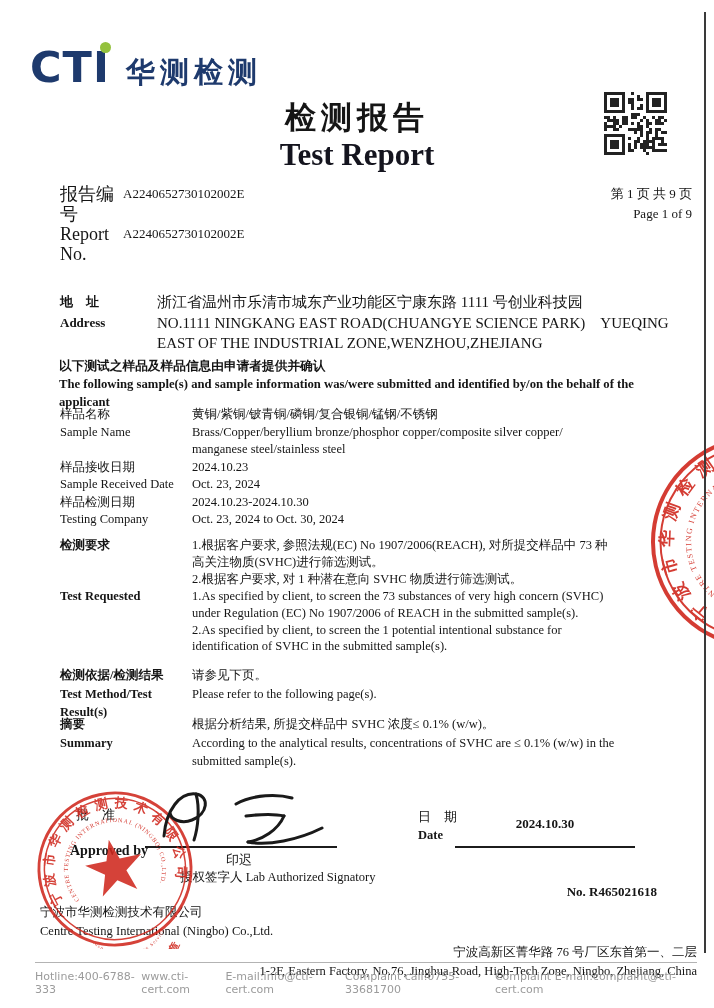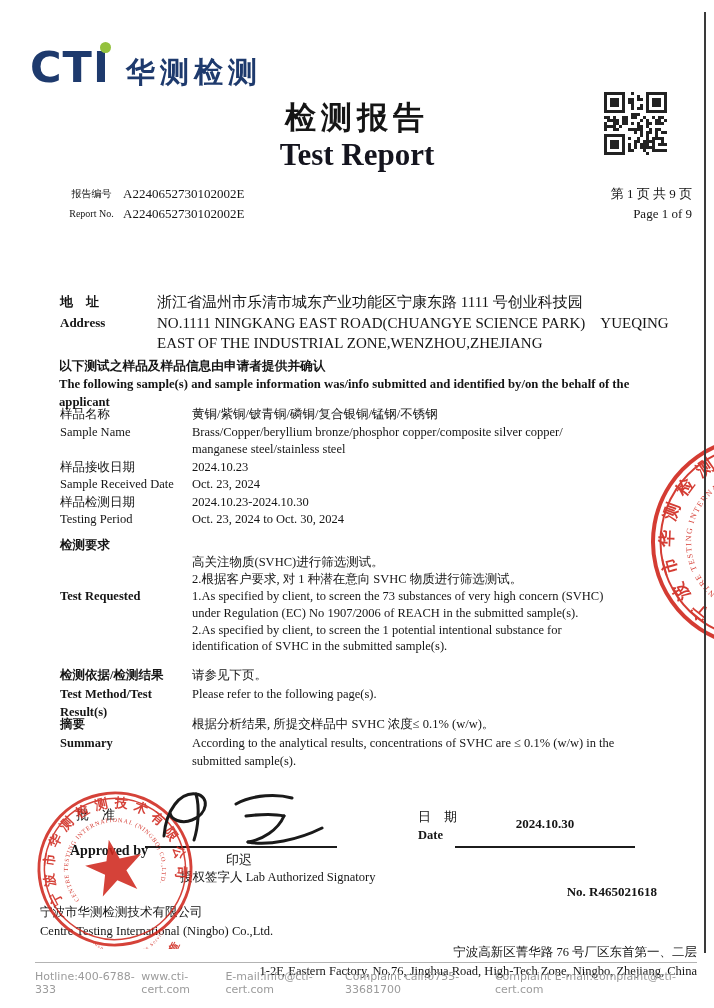--- a/index.html
+++ b/index.html
@@ -14,21 +14,21 @@
   .logo-cn{font-size:29px;font-weight:bold;color:#1e3a6d;letter-spacing:5px;margin-left:16px;padding-top:12px;
            font-family:"DejaVu Sans","Liberation Sans",sans-serif;}
   
   .title{top:99px;left:0;width:100%;text-align:center;}
   .title-cn{font-size:31px;font-weight:bold;letter-spacing:5px;line-height:38px;}
   .title-en{font-size:31px;font-weight:bold;color:#14141e;line-height:36px;}
   .b{font-weight:bold;}
   
   .repno{top:184px;left:60px;}
   .repno .row{display:flex;}
-  .repno .lab{width:63px;font-size:10px;line-height:20px;text-align:center;}
+  .repno .lab{width:63px;font-size:18px;line-height:20px;}
   .repno .val{font-size:13px;line-height:20px;}
   .pageinfo{top:184px;right:22px;text-align:right;font-size:13px;line-height:20px;}
   
   .lv{display:flex;}
   .company{top:236px;left:60px;}
   .col-l{width:97px;flex:0 0 97px;}
   .company .col-l{font-weight:bold;font-size:13px;line-height:20px;}
   .company .col-v{font-size:13px;line-height:20px;}
   .addr{top:292px;left:60px;}
   .addr .col-l{font-weight:bold;font-size:13px;line-height:20.5px;}
@@ -333,21 +333,21 @@
     </div>
     <div class="col-v">
       <div>浙江省温州市乐清市城东产业功能区宁康东路 1111 号创业科技园</div>
       <div>NO.1111 NINGKANG EAST ROAD(CHUANGYE SCIENCE PARK)　YUEQING</div>
       <div>EAST OF THE INDUSTRIAL ZONE,WENZHOU,ZHEJIANG</div>
     </div>
   </div>
 
   <div class="abs decl">
     <div>以下测试之样品及样品信息由申请者提供并确认</div>
-    <div>The following sample(s) and sample information was/info submitted and identified by/on the behalf of the</div>
+    <div>The following sample(s) and sample information was/were submitted and identified by/on the behalf of the</div>
     <div>applicant</div>
   </div>
 
   <div class="abs fields">
     <div class="frow">
         <div class="fl">样品名称</div>
         <div class="fv">黄铜/紫铜/铍青铜/磷铜/复合银铜/锰钢/不锈钢</div>
       </div>
     <div class="frow">
         <div class="fl">Sample Name</div>
@@ -363,28 +363,29 @@
       </div>
     <div class="frow">
         <div class="fl">Sample Received Date</div>
         <div class="fv">Oct. 23, 2024</div>
       </div>
     <div class="frow">
         <div class="fl">样品检测日期</div>
         <div class="fv">2024.10.23-2024.10.30</div>
       </div>
     <div class="frow">
-        <div class="fl">Testing Period</div>
+        <div class="fl">Testing Company</div>
         <div class="fv">Oct. 23, 2024 to Oct. 30, 2024</div>
       </div>
   </div>
 
   <div class="abs treq">
     <div class="frow">
         <div class="fl b">检测要求</div>
+        <div class="fv">1.根据客户要求, 参照法规(EC) No 1907/2006(REACH), 对所提交样品中 73 种</div>
       </div>
     <div class="frow">
         <div class="fl"></div>
         <div class="fv">高关注物质(SVHC)进行筛选测试。</div>
       </div>
     <div class="frow">
         <div class="fl"></div>
         <div class="fv">2.根据客户要求, 对 1 种潜在意向 SVHC 物质进行筛选测试。</div>
       </div>
     <div class="frow">

